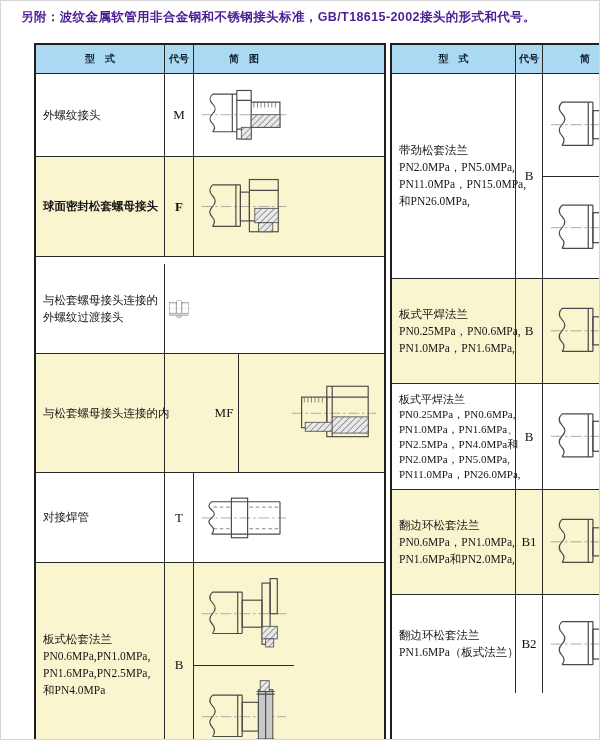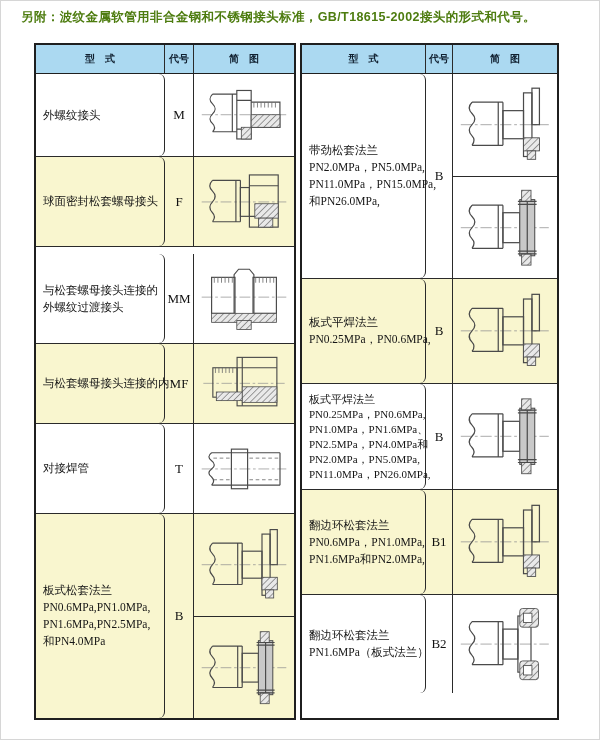--- a/index.html
+++ b/index.html
@@ -4,21 +4,21 @@
 <style>
   html,body{margin:0;padding:0;background:#ffffff;}
   .page{
     width:600px;height:740px;position:relative;background:#fff;
     border:1px solid #d6d6d6;box-sizing:border-box;overflow:hidden;
     font-family:"Liberation Sans","DejaVu Sans",sans-serif;
     --header-bg:#abd9f1; --hl-bg:#f9f6cf; --border:#1f1f1f; --grid:#2a2a2a;
   }
   .title{
     position:absolute;top:8px;left:20px;font-size:12.5px;font-weight:bold;
-    color:#4d7c0f;letter-spacing:.4px;white-space:nowrap;
+    color:#4c1d95;letter-spacing:.4px;white-space:nowrap;
   }
   .tables{position:absolute;top:42px;left:33px;display:flex;gap:4px;}
   .table{border:2px solid var(--border);background:#fff;box-sizing:border-box;}
   .hcells,.row{display:grid;}
   #left-table .hcells,#left-table .row{grid-template-columns:129px 29px 100px;}
   #right-table .hcells,#right-table .row{grid-template-columns:124px 27px 104px;}
   .hcells{height:28px;background:var(--header-bg);border-bottom:1px solid var(--border);}
   .hcell{
     display:flex;align-items:center;justify-content:center;
     font-size:10px;font-weight:bold;color:#102030;border-right:1px solid var(--grid);
@@ -26,37 +26,36 @@
   .hcell:last-child{border-right:none;}
   .row{border-bottom:1px solid var(--grid);box-sizing:border-box;}
   .tbody .row:last-child{border-bottom:none;}
   .row.hl{background:var(--hl-bg);}
   .cell{border-right:1px solid var(--grid);min-width:0;box-sizing:border-box;}
   .cell:last-child{border-right:none;}
   .type{
     display:flex;flex-direction:column;justify-content:center;
     padding:2px 3px 2px 7px;font-size:11.5px;color:#151515;
     font-family:"Liberation Serif","DejaVu Serif",serif;
-    border-radius:6px;
   }
   .tline{line-height:17px;white-space:nowrap;}
   #right-table .row:nth-child(3) .tline{line-height:15px;font-size:11px;}
   .code{
     display:flex;align-items:center;justify-content:center;
     font-family:"Liberation Serif","DejaVu Serif",serif;font-size:13px;color:#111;
   }
   .sketch{display:flex;flex-direction:column;background:transparent;}
   .sub{flex:1;display:flex;align-items:center;justify-content:center;min-height:0;overflow:hidden;}
   .sub + .sub{border-top:1px solid var(--grid);}
   .sub svg{width:90%;height:92%;}
   
   #left-table .row:nth-child(1){height:83px;}
-  #left-table .row:nth-child(2){height:90px;}
+  #left-table .row:nth-child(2){height:100px;font-weight:bold;}
   #left-table .row:nth-child(3){height:90px;margin-top:7px;}
-  #left-table .row:nth-child(4){height:80px;}
+  #left-table .row:nth-child(4){height:119px;gap:45px;}
   #left-table .row:nth-child(5){height:90px;}
   #left-table .row:nth-child(6){height:204px;}
   #right-table .row:nth-child(1){height:205px;}
   #right-table .row:nth-child(2){height:105px;}
   #right-table .row:nth-child(3){height:106px;}
   #right-table .row:nth-child(4){height:105px;}
   #right-table .row:nth-child(5){height:98px;}
   
   .ln{fill:none;stroke:#4a4a4a;stroke-width:1.3;}
   .th{fill:none;stroke:#6a6a6a;stroke-width:.9;}
@@ -127,21 +126,20 @@
     <rect class="ha" x="66" y="60" width="16" height="10"></rect>
   </svg>
               </div>
             </div>
           </div>
           <div class="row">
             <div class="cell type">
               <div class="tline">与松套螺母接头连接的</div>
               <div class="tline">外螺纹过渡接头</div>
             </div>
-            <div class="cell code">MM</div>
             <div class="cell sketch">
               <div class="sub">
                 <svg viewBox="0 0 100 84" preserveAspectRatio="xMidYMid meet">
     <path class="cl" d="M3 40 H97"></path>
     <rect class="ln" x="14" y="18" width="26" height="40"></rect>
     <path class="th" d="M17 18 V24 M21 18 V24 M25 18 V24 M29 18 V24 M33 18 V24 M37 18 V24"></path>
     <path class="ln" d="M44 9 H56 L61 15 V60 H39 V15 Z"></path>
     <rect class="ln" x="60" y="18" width="26" height="40"></rect>
     <path class="th" d="M63 18 V24 M67 18 V24 M71 18 V24 M75 18 V24 M79 18 V24 M83 18 V24"></path>
     <rect class="ha" x="14" y="58" width="72" height="10"></rect>
@@ -262,20 +260,21 @@
     <rect class="ha" x="68" y="70" width="10" height="12"></rect>
     <path class="ln" d="M64 70 H84 M64 67 H84"></path>
   </svg>
               </div>
             </div>
           </div>
           <div class="row hl">
             <div class="cell type">
               <div class="tline">板式平焊法兰</div>
               <div class="tline">PN0.25MPa，PN0.6MPa,</div>
+              <div class="tline">PN1.0MPa，PN1.6MPa,</div>
             </div>
             <div class="cell code">B</div>
             <div class="cell sketch">
               <div class="sub">
                 <svg viewBox="0 0 100 84" preserveAspectRatio="xMidYMid meet">
     <path class="cl" d="M3 42 H97"></path>
     <path class="ln" d="M15 18 c-4 4 -4 8 0 12 c4 4 4 8 0 12 c-4 4 -4 8 0 12 c3 3 3 6 0 10 M15 18 H48 M15 64 H48 M48 18 V64 M43 18 V64"></path>
     <rect class="ln" x="48" y="27" width="22" height="30"></rect>
     <rect class="ln" x="70" y="8" width="9" height="68"></rect>
     <rect class="ln" x="79" y="3" width="8" height="39"></rect>

